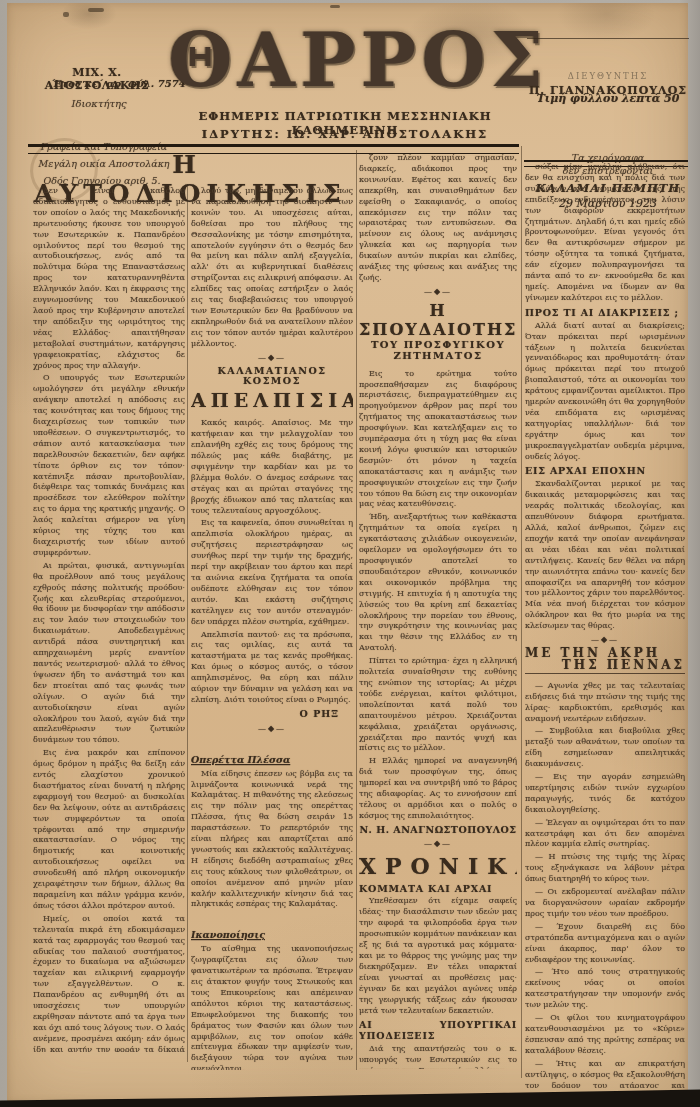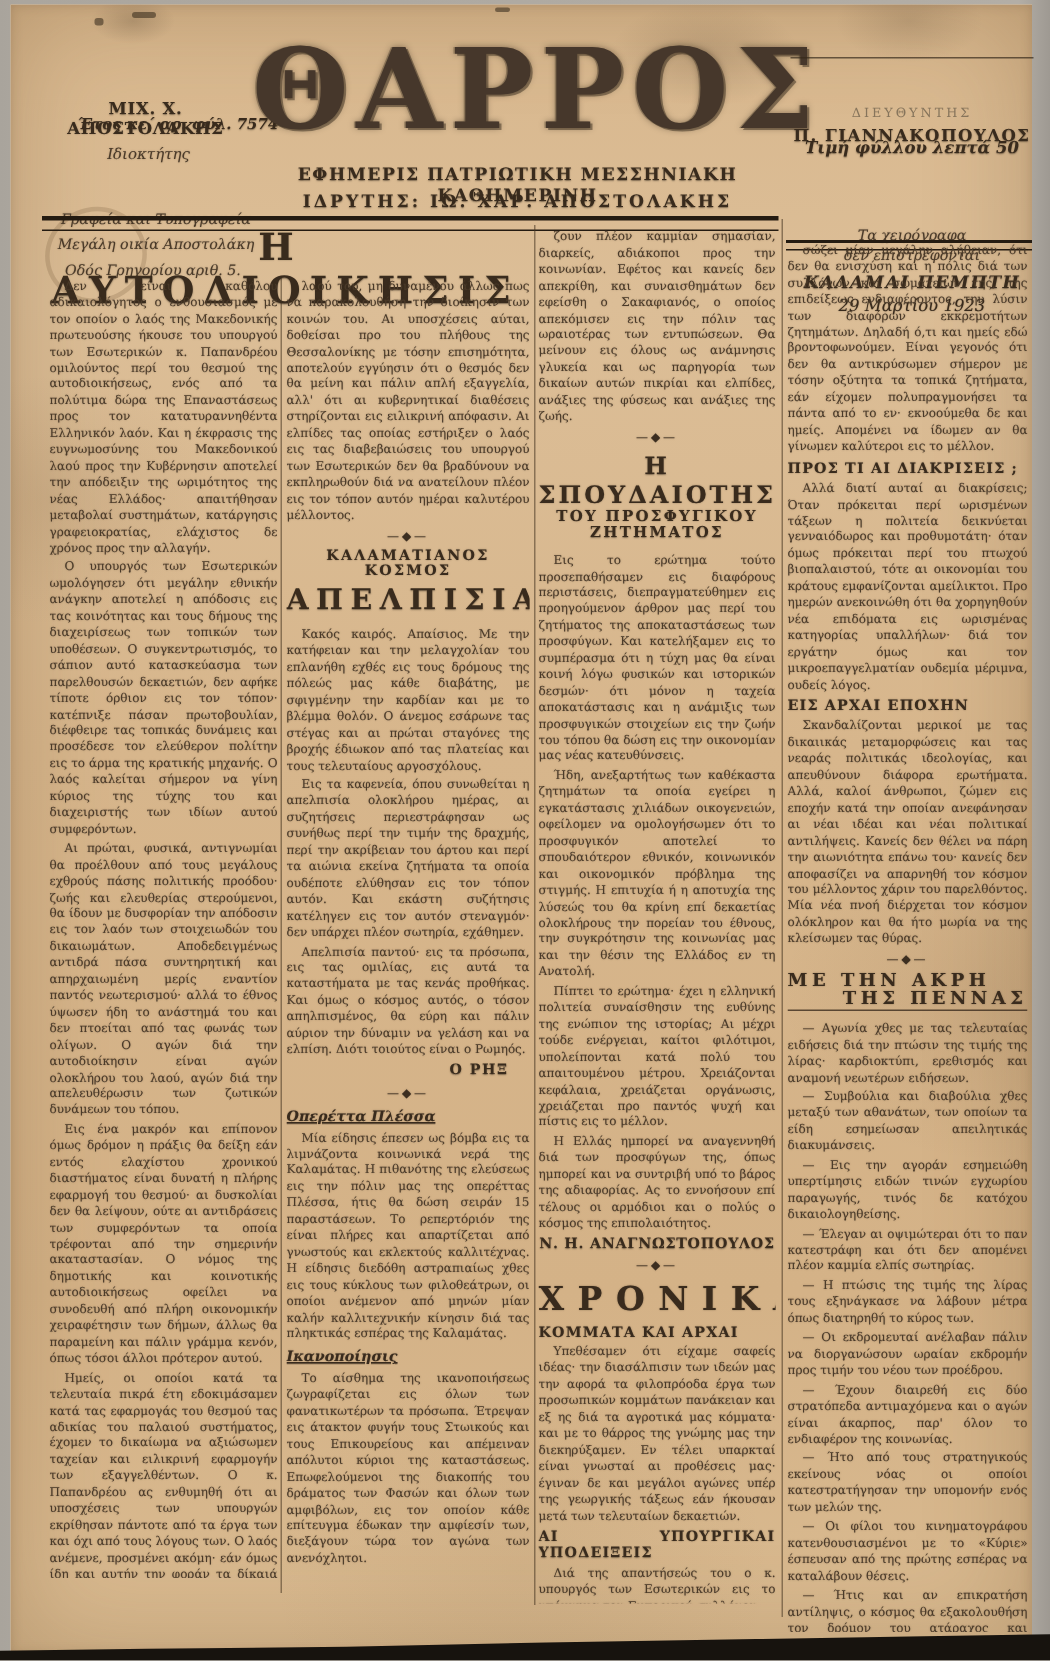--- a/index.html
+++ b/index.html
@@ -69,21 +69,21 @@
   .col3{left:359px;top:153px;width:158px;height:916px;}
   .col4{left:525px;top:162px;width:160px;height:926px;}
 
   .ornament{text-align:center;text-indent:0!important;font-size:8px;letter-spacing:2px;margin:3px 0 2px!important;color:#3c2e20;}
   .sec-label{text-align:center;text-indent:0!important;font-weight:bold;font-size:9.5px;letter-spacing:1.5px;margin:2px 0 1px!important;}
   .headline-lg{text-align:center;text-indent:0!important;font-weight:bold;font-size:19px;letter-spacing:5px;line-height:24px;margin:1px 0 6px!important;}
   .headline-md{text-align:center;text-indent:0!important;font-weight:bold;font-size:16px;letter-spacing:2px;line-height:19px;margin:3px 0 0!important;}
   .headline-md-sub{text-align:center;text-indent:0!important;font-weight:bold;font-size:10px;letter-spacing:1.5px;margin:1px 0 7px!important;}
   .chronika{text-align:center;text-indent:0!important;font-weight:bold;font-size:22px;letter-spacing:9px;line-height:28px;margin:2px 0 4px!important;}
   .subhead{font-weight:bold;font-size:9.5px;letter-spacing:.8px;text-indent:0!important;margin:4px 0 2px!important;}
-  .subhead-it{font-style:italic;font-weight:bold;font-size:9.5px;text-indent:0!important;text-decoration:underline;margin:5px 0 3px!important;}
+  .subhead-it{font-style:italic;font-weight:bold;font-size:9.5px;text-indent:0!important;text-decoration:underline;margin:20px 0 3px!important;}
   .sig{text-align:right;font-weight:bold;font-size:9.5px;letter-spacing:1px;text-indent:0!important;padding-right:14px;margin:3px 0 4px!important;}
   .sig-ctr{text-align:center;font-weight:bold;font-size:9.5px;letter-spacing:.5px;text-indent:0!important;margin:3px 0 2px!important;}
   .penna1{font-weight:bold;font-size:12px;letter-spacing:3px;text-indent:0!important;margin:2px 0 0!important;}
   .penna2{font-weight:bold;font-size:12px;letter-spacing:3px;text-indent:0!important;text-align:right;margin:1px 0 7px!important;border-bottom:1px solid rgba(57,43,29,.8);padding-bottom:2px;}
 </style>
 </head>
 <body>
 
 <div class="page">
   <div class="paper"></div>

